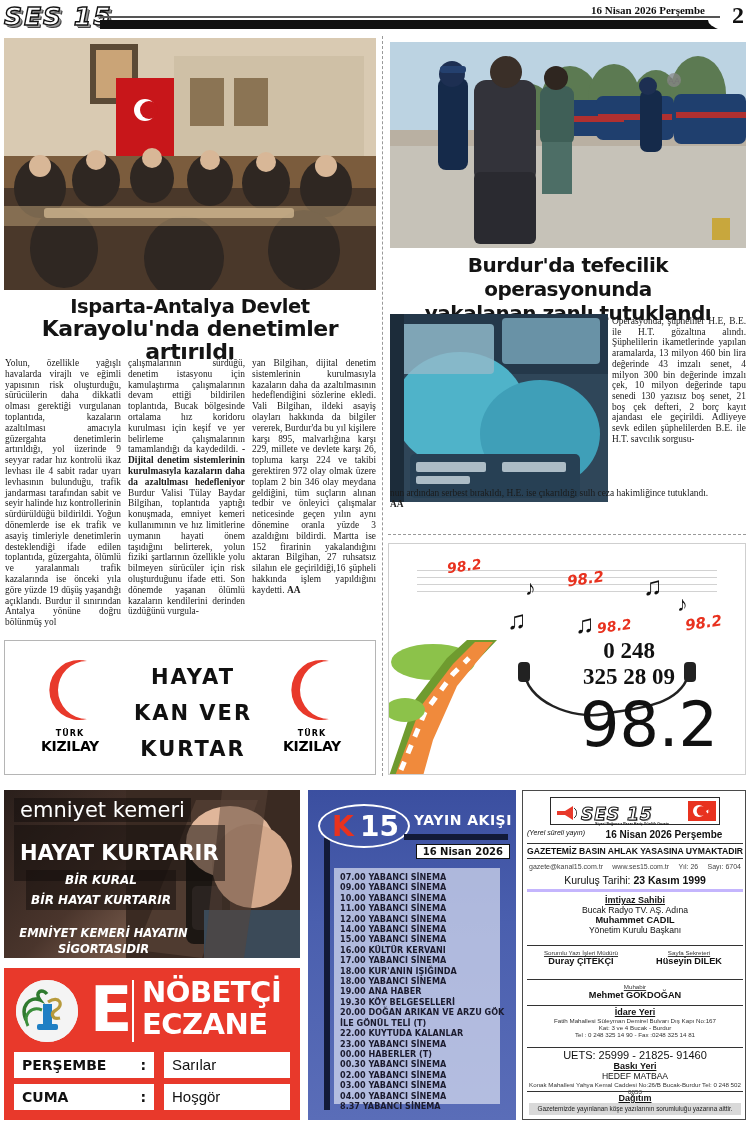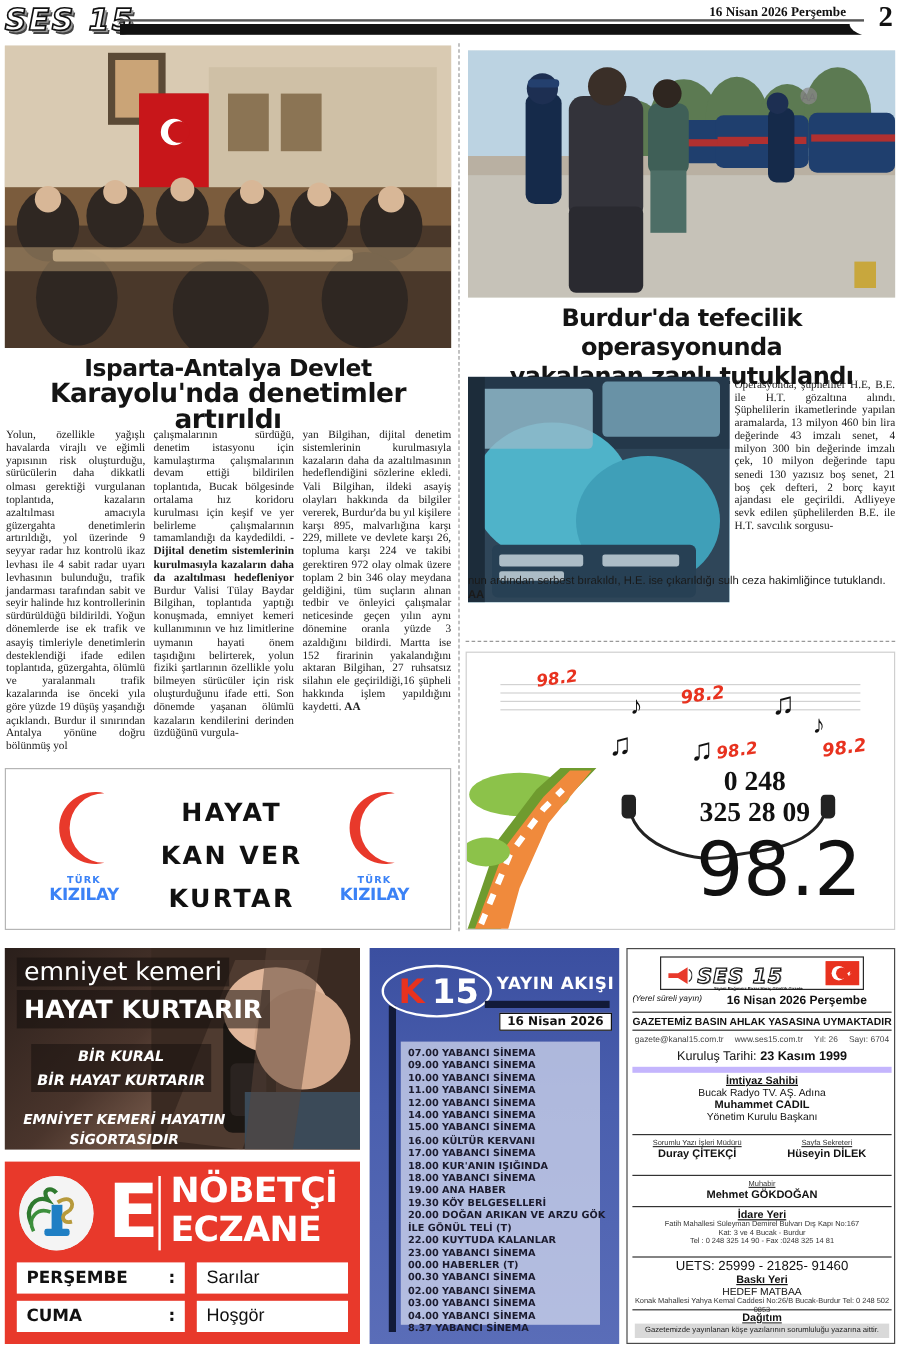--- a/index.html
+++ b/index.html
@@ -80,23 +80,23 @@
     font-family:"DejaVu Sans", sans-serif;
     font-weight:bold; font-size:20px; line-height:24px;
     letter-spacing:-0.5px; color:#141414;
   }
   .r-body {
     position:absolute; left:612px; top:316px; width:134px;
     font-size:9.4px; line-height:10.7px; text-align:justify;
     font-family:"Liberation Serif", serif; color:#1a1a1a;
   }
   .r-tail {
-    position:absolute; left:390px; top:478px; width:356px;
+    position:absolute; left:390px; top:488px; width:356px;
     font-size:9.4px; line-height:11px; text-align:left;
-    font-family:Liberation Sans, sans-serif; color:#1a1a1a;
+    font-family:Liberation Serif, serif; color:#1a1a1a;
   }
   .r-tail b { font-weight:bold; }
 
   
   .fmad {
     position:absolute; left:388px; top:543px; width:358px; height:232px;
     background:#fff; border:1px solid #cfcfcf; overflow:hidden;
   }
   .fm-staff { position:absolute; left:28px; top:26px; width:300px; height:30px; }
   .fm-staff div { height:1px; background:#d2d2d2; margin-bottom:6px; }
@@ -126,21 +126,21 @@
   }
 
   
   .kizilay {
     position:absolute; left:4px; top:640px; width:372px; height:135px;
     border:1px solid #b5b5b5; background:#fff;
   }
   .kz-crescent { position:absolute; width:70px; height:70px; }
   .kz-label {
     position:absolute; text-align:center; width:86px;
-    font-family:"DejaVu Sans", sans-serif; color:#3b82f6;
+    font-family:"DejaVu Sans", sans-serif; color:#000000;
   }
   .kz-label .t1 { font-size:8px; font-weight:bold; letter-spacing:1px;}
   .kz-label .t2 { font-size:14px; font-weight:bold; letter-spacing:-0.3px;}
   .kz-slogan {
     position:absolute; left:108px; top:18px; width:160px; text-align:center;
     font-family:"DejaVu Sans", sans-serif; font-weight:bold;
     font-size:21px; line-height:36px; letter-spacing:2px; color:#111;
   }
 
   
@@ -149,21 +149,21 @@
     overflow:hidden; background:#2b211d;
   }
   .belt-t1 {
     position:absolute; left:10px; top:8px;
     font-family:"DejaVu Sans", sans-serif; font-size:21px; color:#fff;
     background:rgba(20,14,12,.55); padding:0 6px;
   }
   .belt-t2 {
     position:absolute; left:10px; top:35px;
     font-family:"DejaVu Sans", sans-serif; font-size:21px; font-weight:bold;
-    color:#fff; background:rgba(20,14,12,.55); padding:4px 6px;
+    color:#fff; background:rgba(20,14,12,.55); padding:16px 6px;
   }
   .belt-t3 {
     position:absolute; left:22px; top:80px; width:150px; text-align:center;
     font-family:"DejaVu Sans", sans-serif; font-size:12px; font-weight:bold;
     font-style:italic; color:#fff; line-height:20px;
     background:rgba(20,14,12,.5);
   }
   .belt-t4 {
     position:absolute; left:12px; top:135px; width:175px; text-align:center;
     font-family:"DejaVu Sans", sans-serif; font-size:11.5px; font-weight:bold;
@@ -285,21 +285,21 @@
     font-size:8.6px; font-weight:bold; border-top:1px solid #333;
     border-bottom:1px solid #333; padding:2px 0;
   }
   .imp-contact {
     position:absolute; left:4px; top:69px; width:216px;
     font-size:7px; display:flex; justify-content:space-between; color:#444;
     padding:3px 2px 0 2px;
   }
   .imp-found {
     position:absolute; left:4px; top:83px; width:216px; text-align:center;
-    font-size:10.5px; border-bottom:5px solid #c4b5fd; padding-bottom:3px;
+    font-size:10.5px; border-bottom:3px solid #c4b5fd; padding-bottom:3px;
   }
   .imp-found b { font-weight:bold; }
   .imp-sec {
     position:absolute; left:4px; width:216px; text-align:center;
   }
   .imp-lbl { font-size:9px; font-weight:bold; text-decoration:underline; }
   .imp-txt { font-size:8.6px; }
   .imp-name { font-size:9.2px; font-weight:bold; }
   .imp-2col {
     position:absolute; left:4px; width:216px; display:flex;

